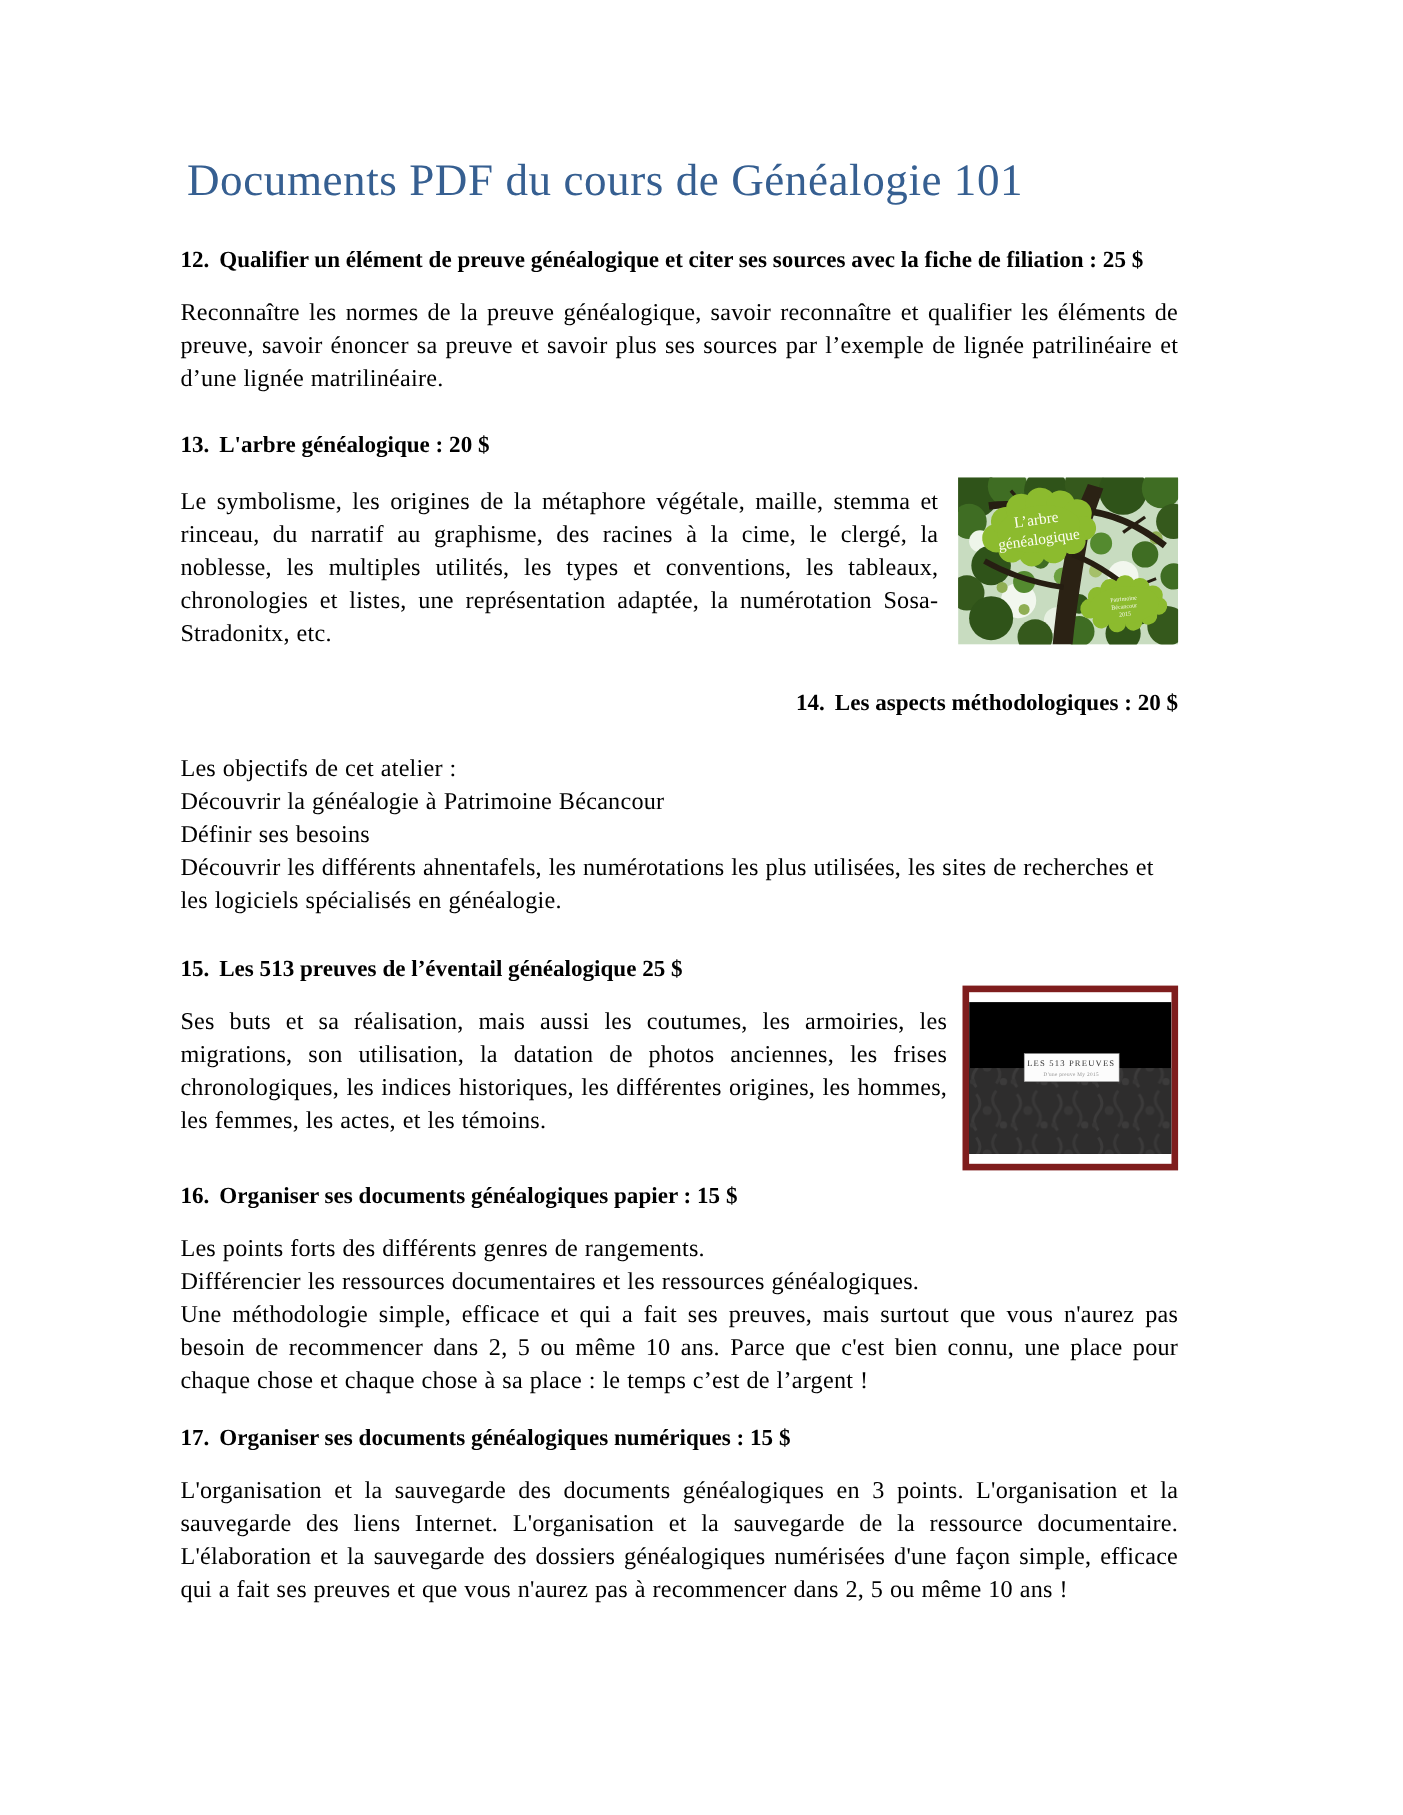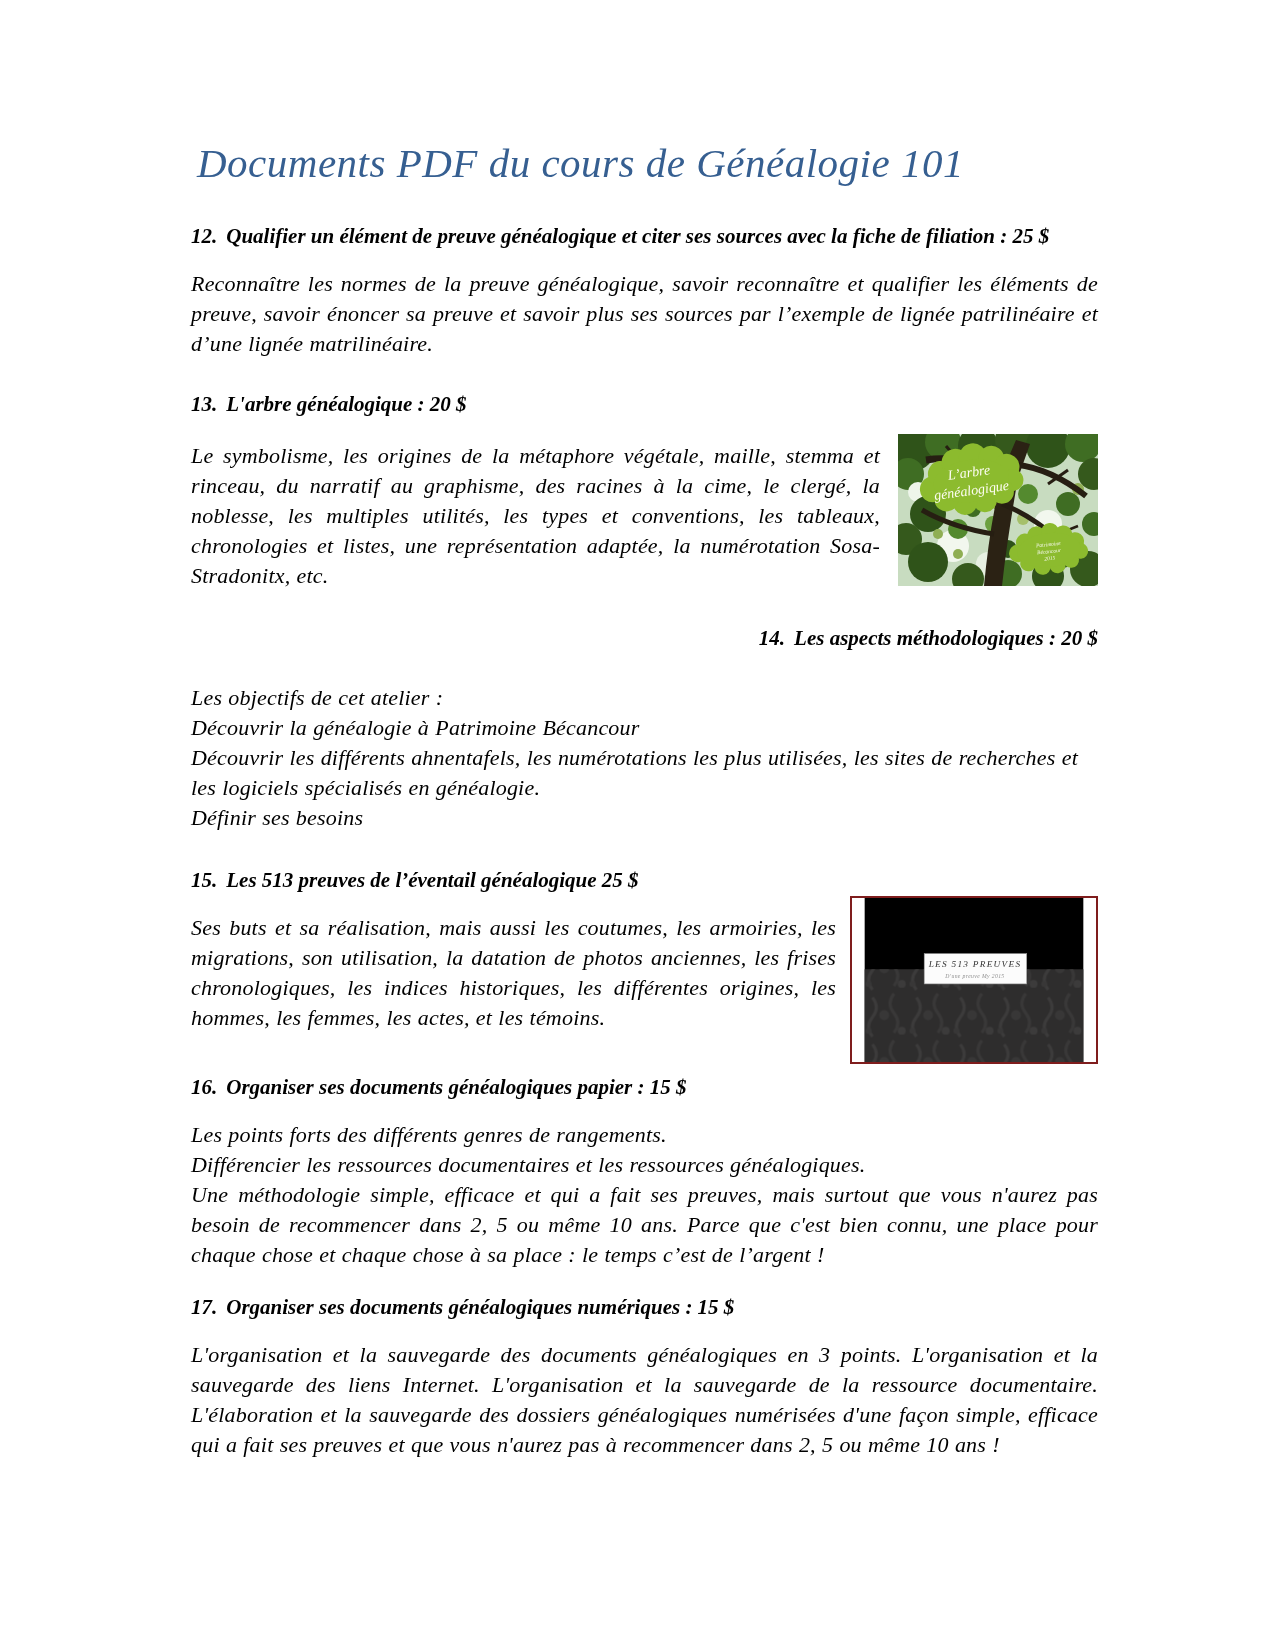--- a/index.html
+++ b/index.html
@@ -6,23 +6,22 @@
   html,body { margin:0; padding:0; background:#ffffff; }
   .page {
     position:relative;
     width:1275px; height:1650px;
     background:#ffffff;
     color:#000000;
     font-family:"Liberation Serif","DejaVu Serif",serif;
     overflow:hidden;
   }
   .content {
-    position:absolute; left:191px; top:0;
+    position:absolute; left:164px; top:0;
     width:907px;
-    font-style:italic;
   }
   h1.doc-title {
     margin:0; padding:138px 0 0 6px;
     font-size:41px; line-height:1.25;
     font-weight:400;
     color:#365f91;
     letter-spacing:0.5px;
   }
   section { clear:both; }
   h2.sec-heading {
@@ -44,23 +43,23 @@
   #s14 h2 { margin-top:32px;text-align:right; }
   #s15 h2 { margin-top:32px; }
   #s16 h2 { margin-top:16px; }
   #s17 h2 { margin-top:22px; }
   figure { margin:0; padding:0; }
   .fig-tree {
     float:right; width:200px; height:152px;
     margin:-7px 0 10px 18px;
   }
   .fig-cover {
-    float:right; width:248px; height:168px;
+    float:right; width:196px; height:168px;
     margin:-17px 0 8px 14px;
-    border:2px solid #7f1d1d; box-sizing:border-box;
+    border:6px solid #7f1d1d; box-sizing:border-box;
   }
   .fig-tree svg, .fig-cover svg { display:block; width:100%; height:100%; }
 </style>
 </head>
 <body>
 
 <div class="page">
   <div class="content">
 
     <h1 class="doc-title">Documents PDF du cours de Généalogie 101</h1>
@@ -163,22 +162,22 @@
         </figure>
         <p class="para j">Le symbolisme, les origines de la métaphore végétale, maille, stemma et rinceau, du narratif au graphisme, des racines à la cime, le clergé, la noblesse, les multiples utilités, les types et conventions, les tableaux, chronologies et listes, une représentation adaptée, la numérotation Sosa-Stradonitx, etc.</p>
       </div>
     </section>
 
     <section id="s14">
       <h2 class="sec-heading"><span class="num">14.</span><span>Les aspects méthodologiques : 20 $</span></h2>
       <div class="mt" style="margin-top:30px">
         <p class="line">Les objectifs de cet atelier :</p>
         <p class="line">Découvrir la généalogie à Patrimoine Bécancour</p>
+        <p class="line">Définir ses besoins</p>
         <p class="line">Découvrir les différents ahnentafels, les numérotations les plus utilisées, les sites de recherches et les logiciels spécialisés en généalogie.</p>
-        <p class="line">Définir ses besoins</p>
       </div>
     </section>
 
     <section id="s15">
       <h2 class="sec-heading"><span class="num">15.</span><span>Les 513 preuves de l’éventail généalogique 25 $</span></h2>
       <div class="parawrap" style="margin-top:18px">
         <figure class="fig-cover">
           <svg viewBox="0 0 224 168" xmlns="http://www.w3.org/2000/svg">
             <defs>
               <pattern id="dmk" width="45" height="48" patternUnits="userSpaceOnUse">

